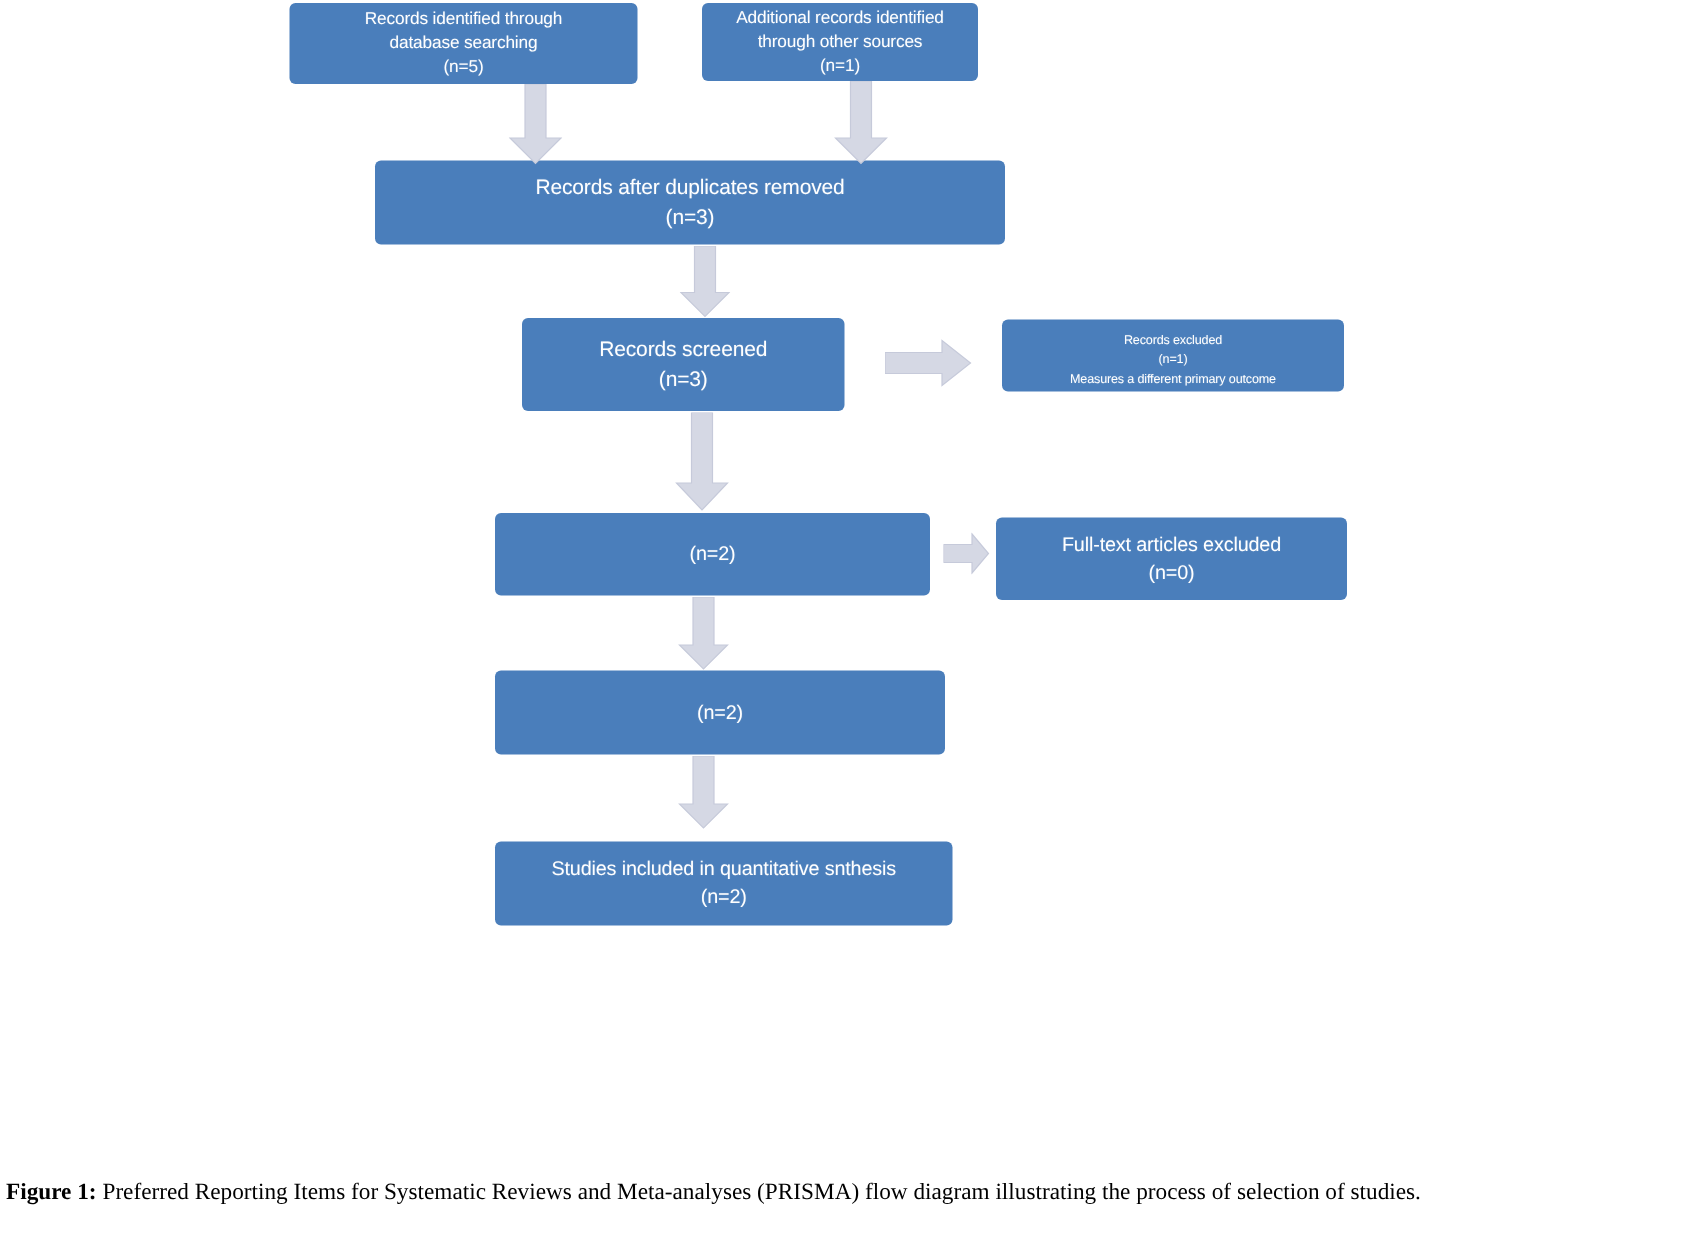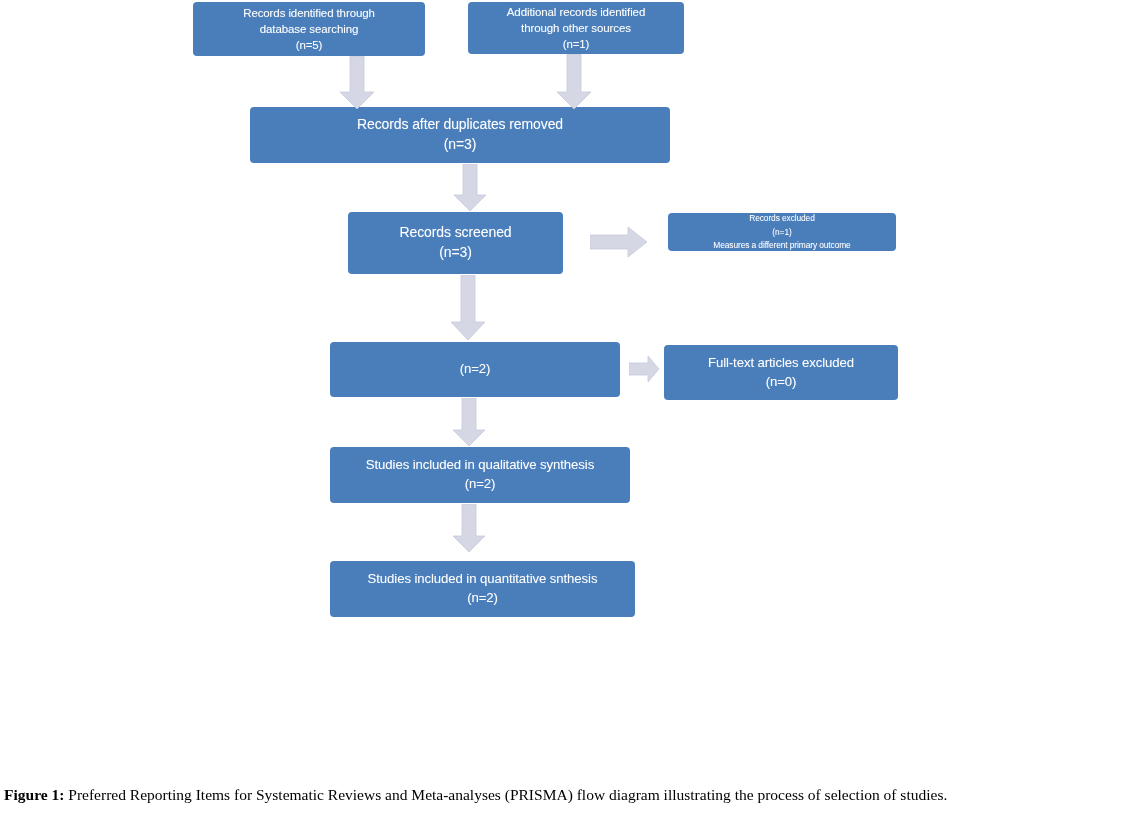--- a/index.html
+++ b/index.html
@@ -41,24 +41,24 @@
     letter-spacing: -0.1px;
     text-shadow: 0 0 1px rgba(255,255,255,0.25);
   }
   .flow-box .ln {
     display: block;
     white-space: nowrap;
   }
 
   
   #box-db-search      { left: 193px; top: 2px;   width: 232px; height: 54px;  font-size: 11.5px; }
-  #box-other-sources  { left: 468px; top: 2px;   width: 216px; height: 52px;  font-size: 11.5px; }
+  #box-other-sources  { left: 468px; top: 2px;   width: 184px; height: 52px;  font-size: 11.5px; }
   #box-dupes-removed  { left: 250px; top: 107px; width: 420px; height: 56px;  font-size: 14px; }
   #box-screened       { left: 348px; top: 212px; width: 215px; height: 62px;  font-size: 14px; }
-  #box-rec-excluded   { left: 668px; top: 213px; width: 228px; height: 38px;  font-size: 8.4px; line-height: 1.55; }
+  #box-rec-excluded   { left: 668px; top: 213px; width: 228px; height: 48px;  font-size: 8.4px; line-height: 1.55; justify-content: flex-end; }
   #box-fulltext       { left: 330px; top: 342px; width: 290px; height: 55px;  font-size: 13.2px; }
   #box-ft-excluded    { left: 664px; top: 345px; width: 234px; height: 55px;  font-size: 13.2px; }
   #box-qualitative    { left: 330px; top: 447px; width: 300px; height: 56px;  font-size: 13.2px; }
   #box-quantitative   { left: 330px; top: 561px; width: 305px; height: 56px;  font-size: 13.2px; }
 
   
   .arrow {
     position: absolute;
   }
   .arrow svg { display: block; }
@@ -125,21 +125,20 @@
   <div class="flow-box" id="box-fulltext">
     <span class="ln">(n=2)</span>
   </div>
 
   <div class="flow-box" id="box-ft-excluded">
     <span class="ln">Full-text articles excluded</span>
     <span class="ln">(n=0)</span>
   </div>
 
   <div class="flow-box" id="box-qualitative">
-    <span class="ln">Studies included in qualitative synthesis</span>
     <span class="ln">(n=2)</span>
   </div>
 
   <div class="flow-box" id="box-quantitative">
     <span class="ln">Studies included in quantitative snthesis</span>
     <span class="ln">(n=2)</span>
   </div>
 
   <div class="arrow" id="arrow-db-to-dupes">
     <svg width="36" height="54" viewBox="0 0 36 54">

